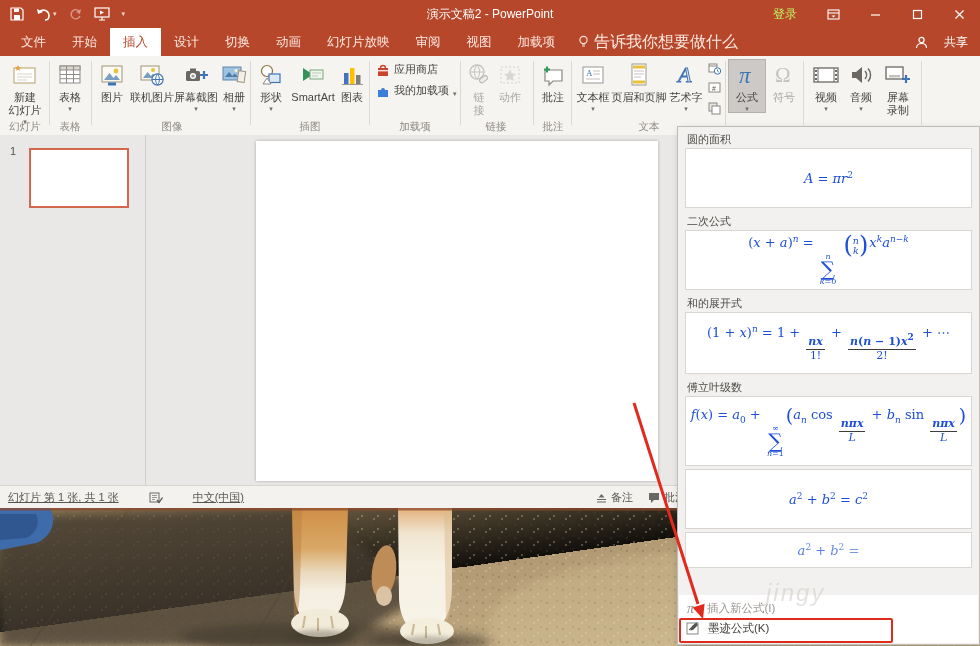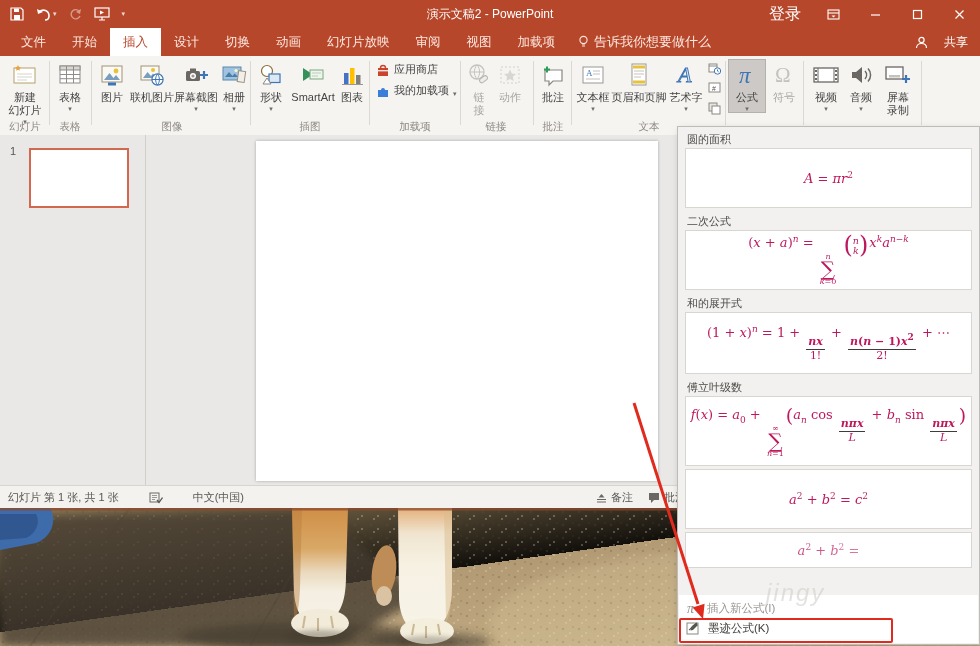--- a/index.html
+++ b/index.html
@@ -8,26 +8,26 @@
        -webkit-font-smoothing:antialiased;background:#fff;}
   
   .titlebar{position:absolute;left:0;top:0;width:980px;height:28px;background:#B7472A;color:#fff;z-index:2;}
   .qat{position:absolute;left:10px;top:0;height:28px;display:flex;align-items:center;gap:12px;}
   .qbtn{display:flex;align-items:center;gap:2px;cursor:default;}
   .qbtn svg{display:block;}
   .qdd{font-size:7px;color:#f2d9d0;}
   .apptitle{position:absolute;left:0;top:0;width:100%;line-height:28px;text-align:center;font-size:12px;color:#fff;}
   .winctl{position:absolute;right:0;top:0;height:28px;display:flex;align-items:stretch;z-index:3;}
   .winbtn{width:42px;display:flex;align-items:center;justify-content:center;font-size:12px;color:#fff;}
-  .signin{width:54px;display:flex;align-items:center;justify-content:center;font-size:16px;color:#ffffff;}
+  .signin{width:54px;display:flex;align-items:center;justify-content:center;font-size:12px;color:#bef264;}
   
   .tabrow{position:absolute;left:0;top:28px;width:980px;height:28px;background:#B7472A;display:flex;align-items:stretch;padding-left:8px;box-sizing:border-box;z-index:2;}
   .tab{padding:0 13px;line-height:28px;font-size:12.5px;color:#fde8e1;white-space:nowrap;}
   .tab.active{background:#fff;color:#B7472A;}
-  .tellme{display:flex;align-items:center;gap:5px;margin-left:10px;font-size:13px;color:#fde8e1;}
+  .tellme{display:flex;align-items:center;gap:5px;margin-left:10px;font-size:16px;color:#fde8e1;}
   .share{position:absolute;right:12px;top:0;height:28px;display:flex;align-items:center;gap:16px;font-size:12px;color:#fff;}
   
   .ribbon{position:absolute;left:0;top:56px;width:980px;height:79px;background:#f6f4f1;border-bottom:1px solid #d4d1cd;z-index:1;}
   .rsep{position:absolute;top:5px;height:64px;width:1px;background:#dcd9d5;}
   .bigbtn{position:absolute;top:3px;display:flex;flex-direction:column;align-items:center;text-align:center;cursor:default;}
   .ric{height:32px;display:flex;align-items:center;justify-content:center;}
   .blabel{font-size:11px;color:#444;line-height:13px;white-space:nowrap;}
   .dd{font-size:7px;color:#6f6c68;line-height:8px;margin-top:1px;}
   .pressed{background:#ccc9c6;box-shadow:inset 0 0 0 1px #b4b1ad;}
   .disabled{opacity:.45;}
@@ -37,33 +37,33 @@
   .smallcol{position:absolute;display:flex;flex-direction:column;gap:7px;align-items:center;}
   .smallcol svg{display:block;}
   
   .thumbs{position:absolute;left:0;top:135px;width:145px;height:350px;background:#eae8e6;border-right:1px solid #d2cfcb;z-index:1;}
   .thumbnum{position:absolute;left:10px;top:10px;font-size:11px;color:#565450;}
   .thumb{position:absolute;left:29px;top:13px;width:96px;height:56px;background:#fff;border:2px solid #D2694E;}
   .canvas{position:absolute;left:146px;top:135px;width:834px;height:350px;background:#eae8e6;z-index:1;}
   .slide{position:absolute;left:110px;top:6px;width:402px;height:340px;background:#fff;box-shadow:0 0 3px rgba(0,0,0,.28);}
   
   .statusbar{position:absolute;left:0;top:485px;width:980px;height:23px;background:#f4f2ef;border-top:1px solid #d8d5d1;font-size:11px;color:#57554f;z-index:1;}
-  .sleft{position:absolute;left:8px;top:0;height:23px;display:flex;align-items:center;gap:30px;}
+  .sleft{position:absolute;left:8px;top:0;height:23px;display:flex;align-items:center;gap:30px;text-decoration:underline;}
   .sitem{display:flex;align-items:center;gap:4px;}
   .snotes{position:absolute;left:596px;top:0;height:23px;display:flex;align-items:center;gap:4px;}
   .scomments{position:absolute;left:648px;top:0;height:23px;display:flex;align-items:center;gap:4px;}
   
   .photo{position:absolute;left:0;top:508px;width:980px;height:138px;z-index:1;}
   .photo svg{display:block;}
   
   .eq-panel{position:absolute;left:677px;top:126px;width:303px;height:519px;background:#f2f1ef;
             border:1px solid #bfbcb8;box-shadow:3px 4px 8px rgba(0,0,0,.25);box-sizing:border-box;z-index:5;padding-top:2px;}
   .eq-title{padding:4px 9px 3px;font-size:11px;line-height:12px;color:#4c4a47;}
   .eq-box{margin:0 7px 3px;background:#fff;border:1px solid #d9d6d2;display:flex;align-items:center;justify-content:center;overflow:hidden;position:relative;}
-  .fx{font-family:"DejaVu Serif","Liberation Serif",serif;font-size:13px;color:#be185d;white-space:nowrap;}
+  .fx{font-family:"DejaVu Serif","Liberation Serif",serif;font-size:13px;color:#1d4ed8;white-space:nowrap;}
   .fx i{font-style:italic;}
   .fx sup{font-size:9px;}
   .fx sub{font-size:9px;}
   .sum{display:inline-flex;flex-direction:column;align-items:center;vertical-align:-0.95em;line-height:1;margin:0 2px;}
   .sum .lim{font-size:8px;}
   .sig{font-size:20px;line-height:.85;}
   .frac{display:inline-flex;flex-direction:column;align-items:center;vertical-align:-0.75em;line-height:1.15;margin:0 2px;font-size:11px;}
   .ftop{border-bottom:1px solid #3d3d3d;padding:0 2px;font-weight:bold;}
   .fbot{padding:0 2px;}
   .binom{display:inline-flex;align-items:center;vertical-align:-0.5em;margin:0 1px;}

